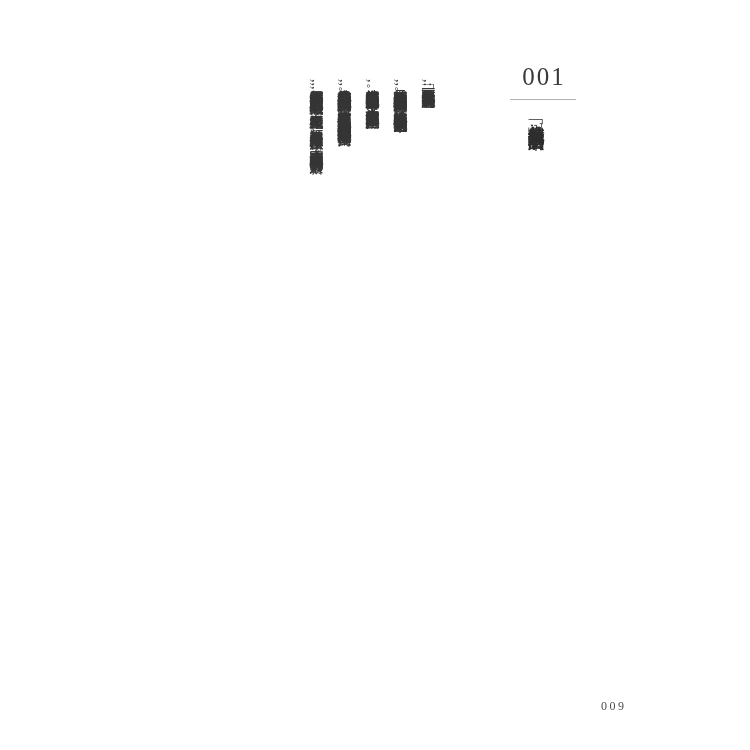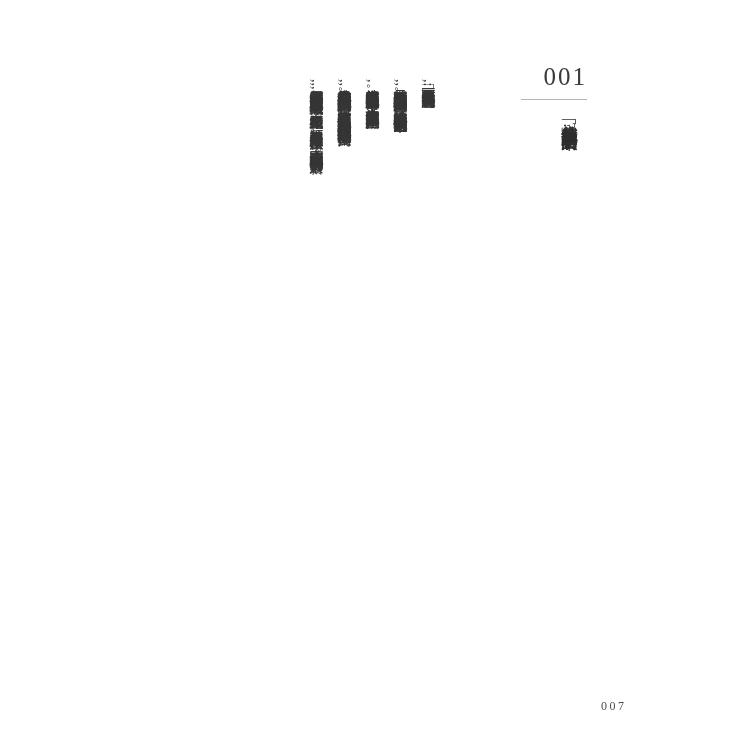--- a/index.html
+++ b/index.html
@@ -17,21 +17,21 @@
   }
 
   
   .chapter-head {
     position: absolute;
     top: 64px;
     left: 499px;
     width: 88px;
     display: flex;
     flex-direction: column;
-    align-items: flex-end;
+    align-items: center;
   }
   .chapter-number {
     font-size: 25px;
     line-height: 1;
     letter-spacing: 2px;
     padding-left: 2px;
     color: #3a3a3a;
   }
   .chapter-rule {
     width: 66px;
@@ -93,15 +93,15 @@
   </header>
 
   <section class="body-text" id="story-body">
       <p>用「花架子」形容中看不中用的東西,來源於一個有趣的傳說:</p>
       <p>據說在元朝時,松江紡織家黃道婆的紡織技術非常高超,而且帶動了一大批人從事紡織工作。當地紛開辦了紡織作坊,男女老少都會織布,大家的生活也都好起來了。</p>
       <p>鎮上有個姓李的窮秀才,不願意從事他認為低賤的體力勞動。生活不下去了,就到浙江湖州鄉下當私塾先生,以此維持生活。</p>
       <p>這個秀才教書的地方也是紡織之鄉,大家聽說私塾裡新來的李秀才是黃道婆家鄉的人,就紛紛找他請教紡織新技術。李秀才對紡織技術一竅不通,又不願意承認自己不懂,就撒謊說自己是讀書人,沒動手親自紡織過,但他可以把黃道婆的織機圖畫給鄉親們,讓他們改進工具,提高技術。</p>
       <p>鄉親們都很高興,拿著秀才畫的圖,高高興興地請來木工,照著圖做了一架織布機。織布機看起來很漂亮、很新穎,但是卻不好用,根本沒辦法工作。大家去問秀才,他卻狡辯說,你們的手藝不行,對最新</p>
     </section>
 
-  <div class="page-number">007</div>
+  <div class="page-number">009</div>
 
 </div>
 
 </body></html>

